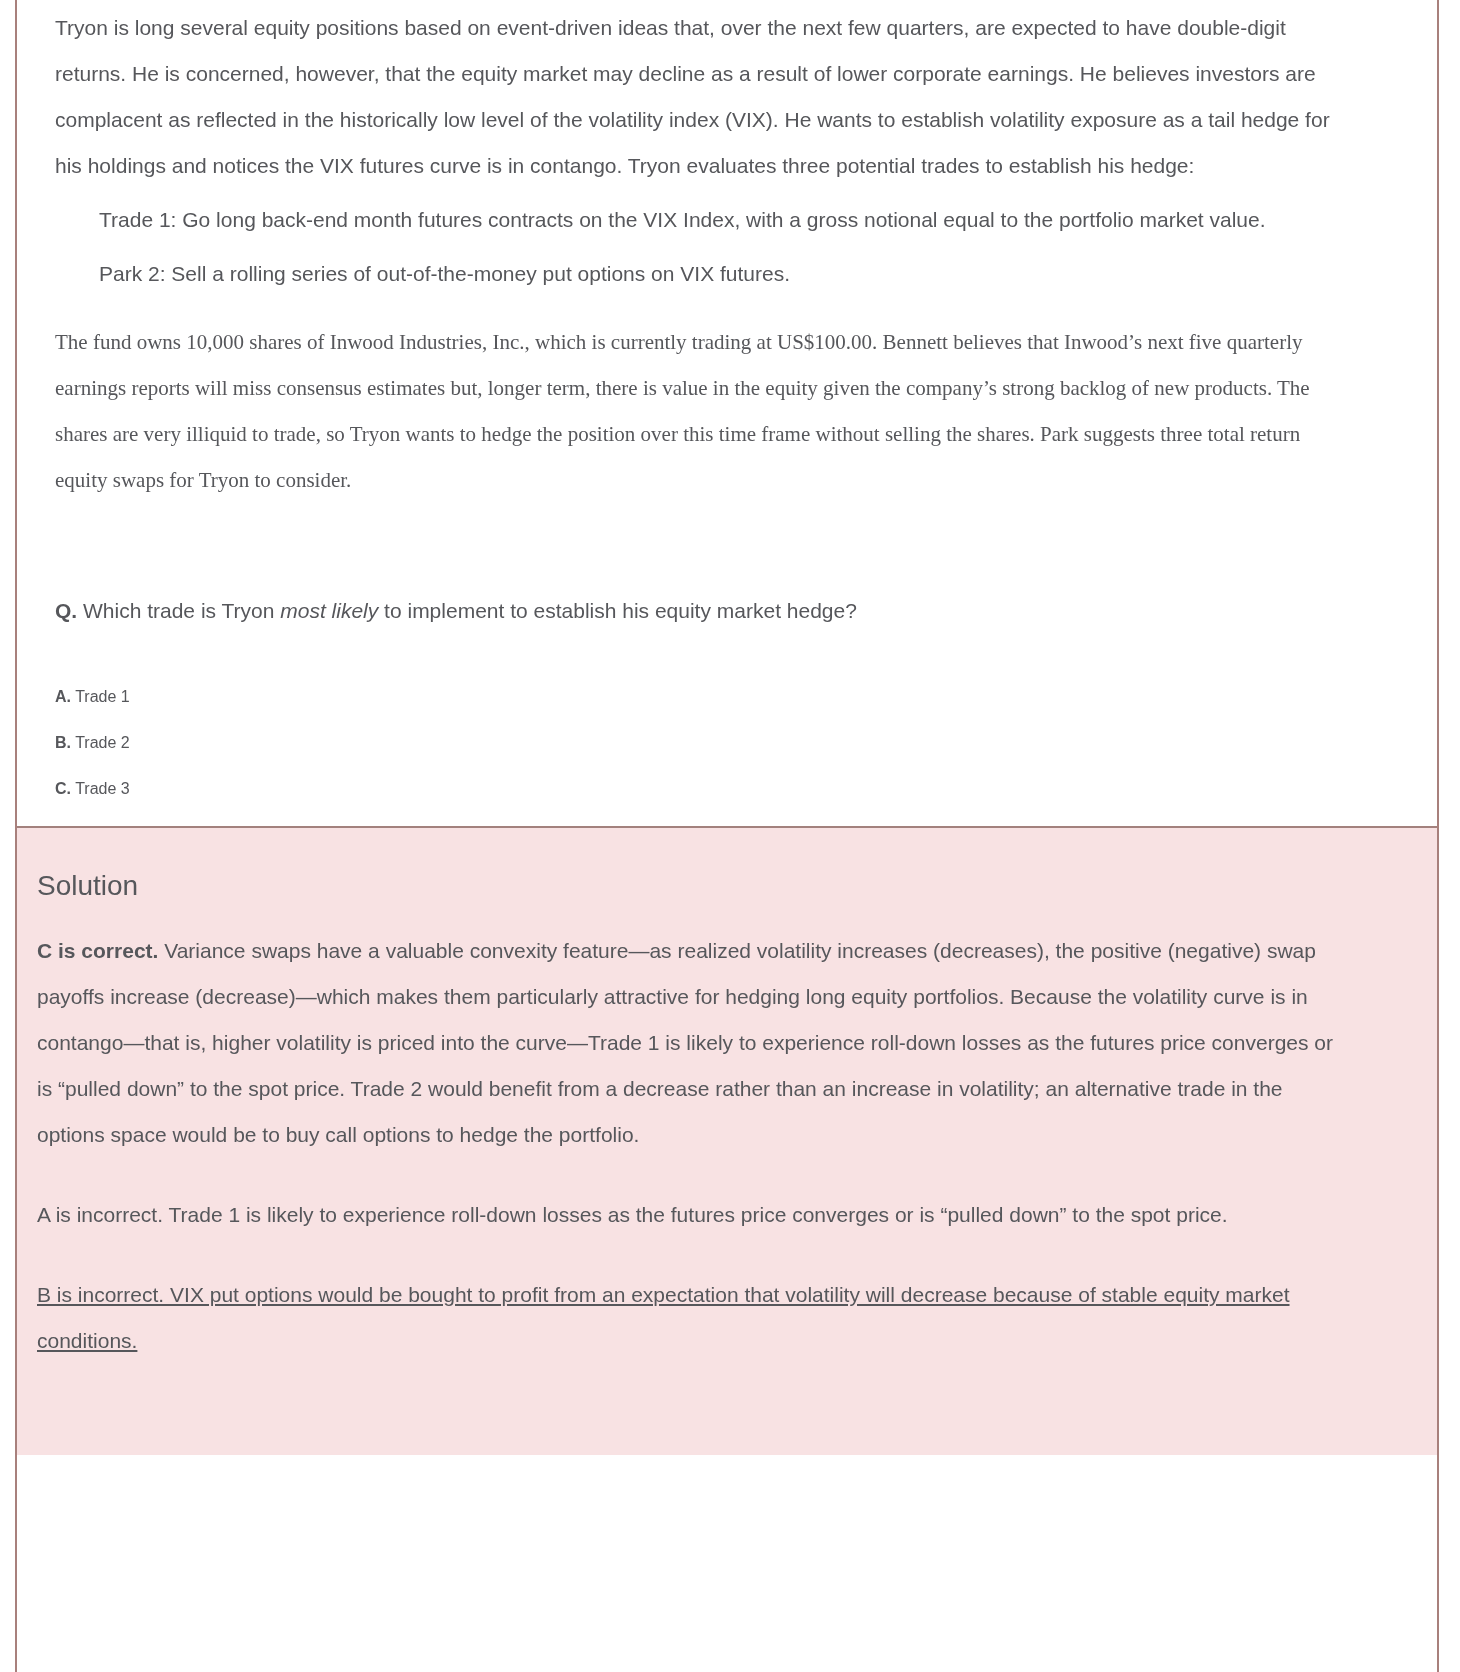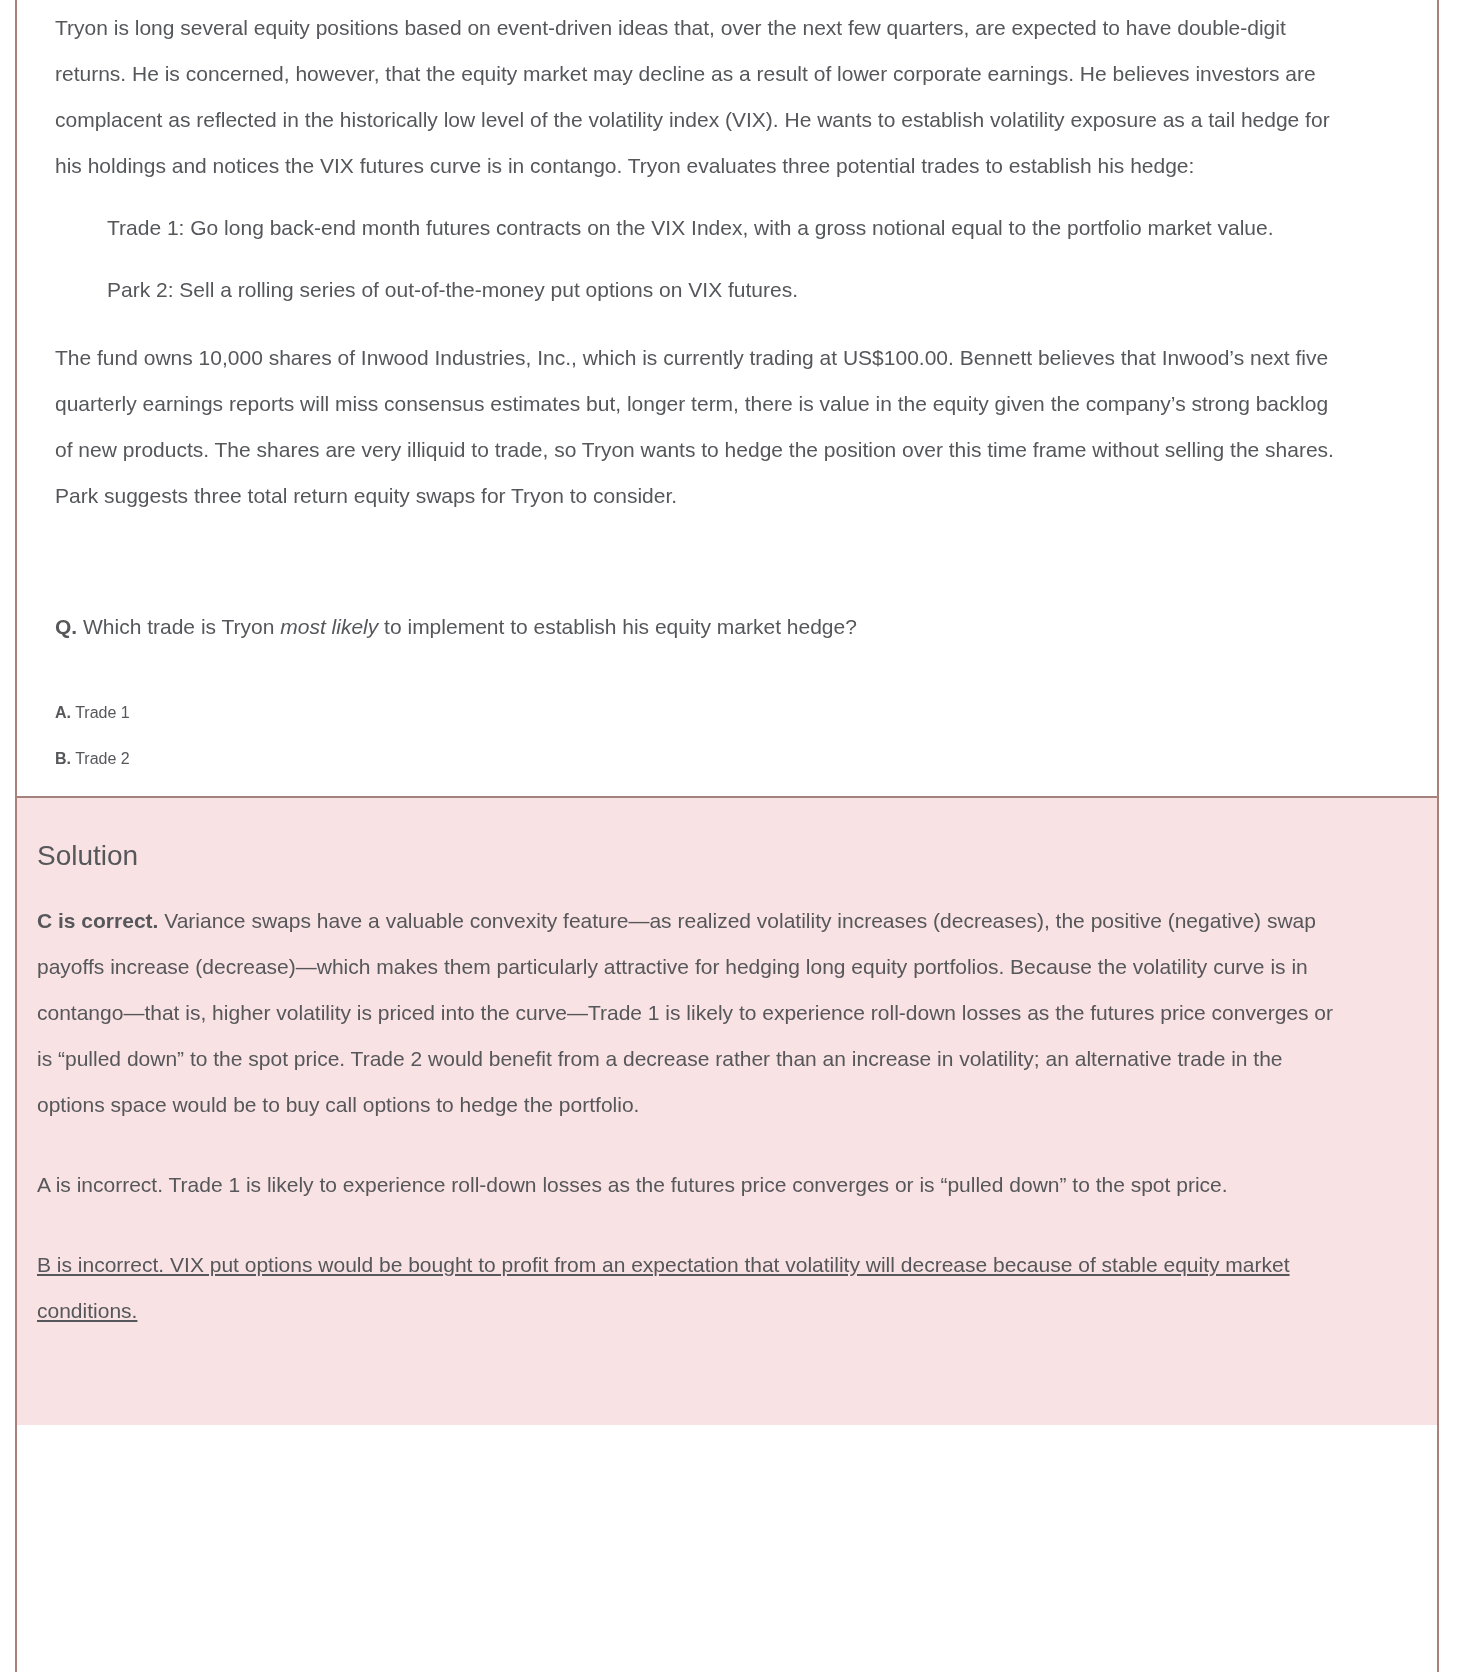--- a/index.html
+++ b/index.html
@@ -36,24 +36,25 @@
   }
   .question-section p {
     margin: 0 0 3px 0;
     max-width: 1310px;
   }
   .trades-block {
     margin: 0 0 0 36px;
     max-width: 1274px;
   }
   .trades-block p {
-    margin: 16px;
+    margin: 8px;
   }
   .para-2 {
     margin-top: 22px !important;
+    font-family: Liberation Serif, serif;
   }
   .question-line {
     margin-top: 85px !important;
   }
   .question-line .q-label { font-weight: bold; }
   .question-line .q-italic { font-style: italic; }
   .options-block {
     margin-top: 40px;
   }
   .option-row {
@@ -97,20 +98,21 @@
       <p>Park 2: Sell a rolling series of out-of-the-money put options on VIX futures.</p>
     </div>
 
     <p class="para-2">The fund owns 10,000 shares of Inwood Industries, Inc., which is currently trading at US$100.00. Bennett believes that Inwood’s next five quarterly earnings reports will miss consensus estimates but, longer term, there is value in the equity given the company’s strong backlog of new products. The shares are very illiquid to trade, so Tryon wants to hedge the position over this time frame without selling the shares. Park suggests three total return equity swaps for Tryon to consider.</p>
 
     <p class="question-line"><span class="q-label">Q.</span><span> Which trade is Tryon </span><span class="q-italic">most likely</span><span> to implement to establish his equity market hedge?</span></p>
 
     <div class="options-block">
       <div class="option-row"><span class="option-letter">A.</span> <span>Trade 1</span></div>
       <div class="option-row"><span class="option-letter">B.</span> <span>Trade 2</span></div>
+      <div class="option-row"><span class="option-letter">C.</span> <span>Trade 3</span></div>
     </div>
 
   </div>
 
   <div class="solution-section body-text">
 
     <h2 class="solution-heading">Solution</h2>
 
     <p><span class="answer-lead">C is correct.</span><span> Variance swaps have a valuable convexity feature—as realized volatility increases (decreases), the positive (negative) swap payoffs increase (decrease)—which makes them particularly attractive for hedging long equity portfolios. Because the volatility curve is in contango—that is, higher volatility is priced into the curve—Trade 1 is likely to experience roll-down losses as the futures price converges or is “pulled down” to the spot price. Trade 2 would benefit from a decrease rather than an increase in volatility; an alternative trade in the options space would be to buy call options to hedge the portfolio.</span></p>
 

